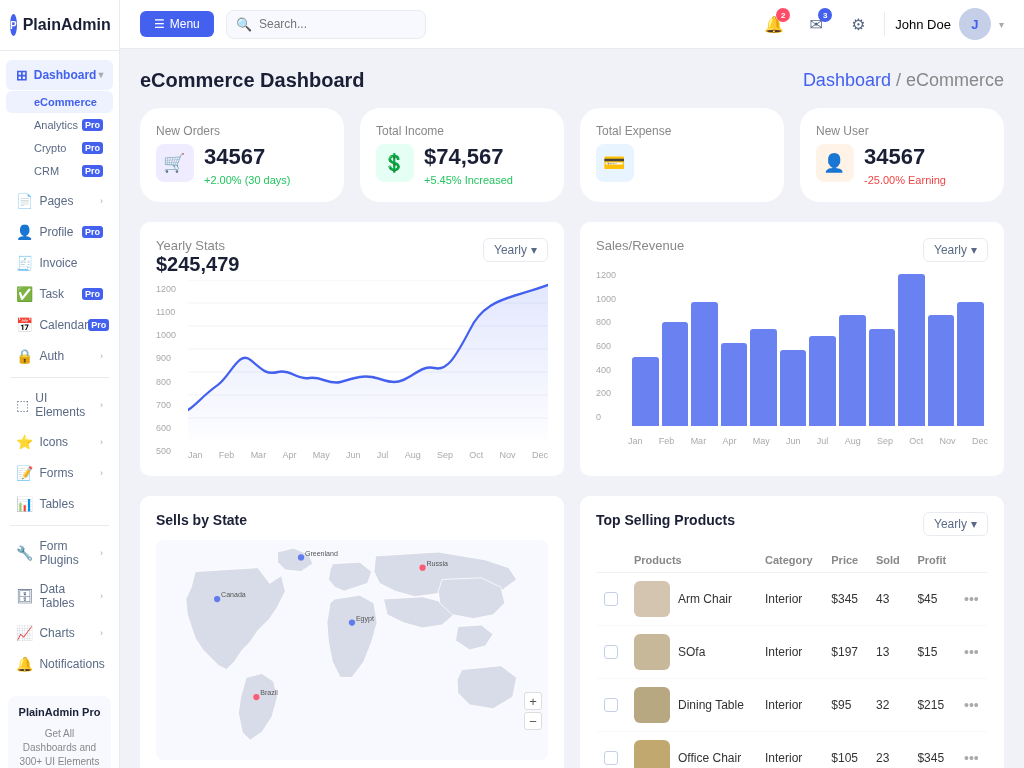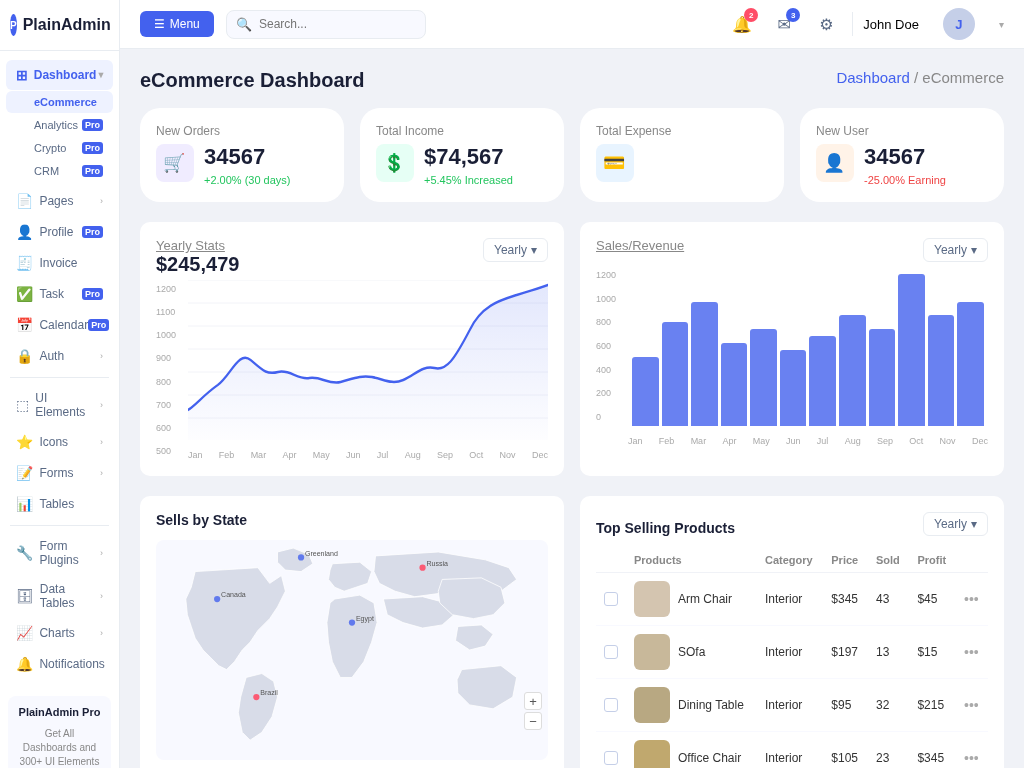--- a/index.html
+++ b/index.html
@@ -30,31 +30,31 @@
     
     #header { background: #fff; padding: 8px 20px; display: flex; align-items: center; gap: 12px; border-bottom: 1px solid #e8ecf1; }
     .menu-btn { background: #4361ee; color: white; border: none; border-radius: 6px; padding: 6px 14px; font-size: 12px; cursor: pointer; display: flex; align-items: center; gap: 5px; }
     .search-box { flex: 0 0 200px; display: flex; align-items: center; gap: 6px; background: #f8f9ff; border: 1px solid #e8ecf1; border-radius: 8px; padding: 6px 10px; }
     .search-box input { border: none; background: transparent; outline: none; font-size: 12px; color: #5a6a85; width: 140px; }
     .header-spacer { flex: 1; }
     .header-icons { display: flex; align-items: center; gap: 10px; }
     .icon-btn { position: relative; width: 32px; height: 32px; display: flex; align-items: center; justify-content: center; cursor: pointer; color: #5a6a85; font-size: 16px; }
     .icon-badge { position: absolute; top: 0; right: 0; background: #ff4d67; color: white; border-radius: 50%; width: 14px; height: 14px; font-size: 8px; display: flex; align-items: center; justify-content: center; font-weight: bold; }
     .icon-badge.blue { background: #4361ee; }
-    .user-info { display: flex; align-items: center; gap: 24px; cursor: pointer; }
+    .user-info { display: flex; align-items: center; gap: 8px; cursor: pointer; }
     .user-avatar { width: 32px; height: 32px; border-radius: 50%; background: #c5cfe8; display: flex; align-items: center; justify-content: center; font-size: 13px; color: #4361ee; font-weight: bold; }
     .header-divider { width: 1px; height: 24px; background: #e8ecf1; }
 
     
     #content { flex: 1; overflow-y: auto; padding: 20px; }
 
     
-    .page-header { display: flex; align-items: flex-start; justify-content: space-between; margin-bottom: 16px; }
+    .page-header { display: flex; align-items: center; justify-content: space-between; margin-bottom: 16px; }
     .page-title { font-size: 20px; font-weight: 700; color: #1a1f36; }
-    .breadcrumb { font-size: 15px; color: #888; }
+    .breadcrumb { font-size: 18px; color: #888; }
     .breadcrumb a { color: #4361ee; text-decoration: none; }
     .breadcrumb span { color: #888; }
 
     
     .stats-grid { display: grid; grid-template-columns: repeat(4, 1fr); gap: 16px; margin-bottom: 20px; }
     .stat-card { background: white; border-radius: 20px; padding: 16px; }
     .stat-label { font-size: 12px; color: #888; margin-bottom: 6px; }
     .stat-icon-row { display: flex; align-items: flex-start; gap: 10px; }
     .stat-icon { width: 38px; height: 38px; border-radius: 8px; display: flex; align-items: center; justify-content: center; font-size: 18px; flex-shrink: 0; }
     .stat-icon.purple { background: #f0ecff; }
@@ -63,21 +63,21 @@
     .stat-icon.orange { background: #fff3e8; }
     .stat-value { font-size: 22px; font-weight: 700; color: #1a1f36; margin-bottom: 4px; }
     .stat-change { font-size: 11px; }
     .stat-change.up { color: #22c55e; }
     .stat-change.down { color: #ef4444; }
 
     
     .charts-row { display: grid; grid-template-columns: 1fr 1fr; gap: 16px; margin-bottom: 20px; }
     .chart-card { background: white; border-radius: 10px; padding: 16px; }
     .chart-header { display: flex; align-items: flex-start; justify-content: space-between; margin-bottom: 4px; }
-    .chart-title { font-size: 13px; color: #888; text-decoration: underline; }
+    .chart-title { font-size: 13px; color: #888; }
     .chart-value { font-size: 20px; font-weight: 700; color: #1a1f36; }
     .dropdown-btn { display: flex; align-items: center; gap: 4px; border: 1px solid #e8ecf1; border-radius: 6px; padding: 4px 10px; font-size: 12px; color: #5a6a85; cursor: pointer; background: white; }
 
     
     .line-chart-container { width: 100%; height: 180px; position: relative; }
     .chart-y-labels { position: absolute; left: 0; top: 0; height: 100%; display: flex; flex-direction: column; justify-content: space-between; font-size: 9px; color: #aaa; padding: 4px 0; }
     .chart-area { position: absolute; left: 32px; right: 0; top: 0; bottom: 20px; }
     .chart-x-labels { position: absolute; left: 32px; right: 0; bottom: 0; display: flex; justify-content: space-between; font-size: 9px; color: #aaa; }
 
     
@@ -86,21 +86,21 @@
     .bar { background: #4361ee; border-radius: 3px 3px 0 0; flex: 1; min-width: 8px; opacity: 0.8; }
 
     
     .bottom-row { display: grid; grid-template-columns: 1fr 1fr; gap: 16px; }
     .map-card { background: white; border-radius: 10px; padding: 16px; }
     .map-title { font-size: 14px; font-weight: 600; color: #1a1f36; margin-bottom: 12px; }
     .map-container { height: 220px; background: #f8f9ff; border-radius: 8px; position: relative; overflow: hidden; }
 
     
     .products-card { background: white; border-radius: 10px; padding: 16px; }
-    .products-header { display: flex; align-items: flex-end; justify-content: space-between; margin-bottom: 12px; gap: 8px; }
+    .products-header { display: flex; align-items: flex-start; justify-content: space-between; margin-bottom: 12px; gap: 8px; }
     .products-title { font-size: 14px; font-weight: 600; color: #1a1f36; }
     .products-table { width: 100%; border-collapse: collapse; }
     .products-table th { font-size: 11px; color: #888; font-weight: 600; text-align: left; padding: 6px 8px; border-bottom: 1px solid #f0f2f7; }
     .products-table td { font-size: 12px; color: #333; padding: 8px 8px; border-bottom: 1px solid #f8f9ff; vertical-align: middle; }
     .product-img { width: 36px; height: 36px; border-radius: 6px; background: #f0f2f7; display: inline-block; overflow: hidden; }
     .product-name-cell { display: flex; align-items: center; gap: 8px; }
     .three-dots { color: #aaa; cursor: pointer; font-size: 14px; }
     .check-box { width: 14px; height: 14px; border: 1.5px solid #c5cfe8; border-radius: 3px; }
 
     

